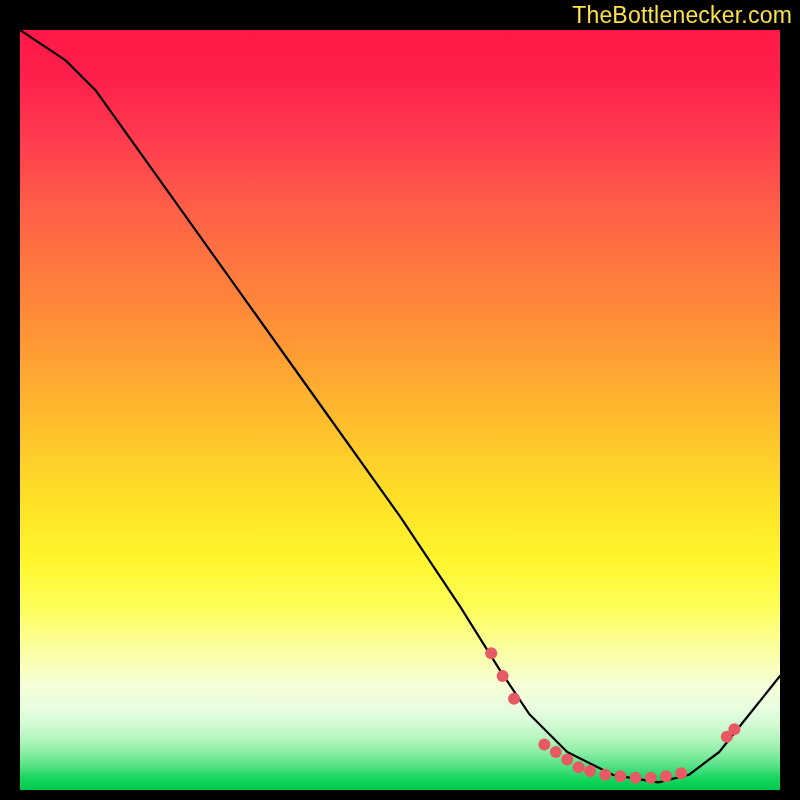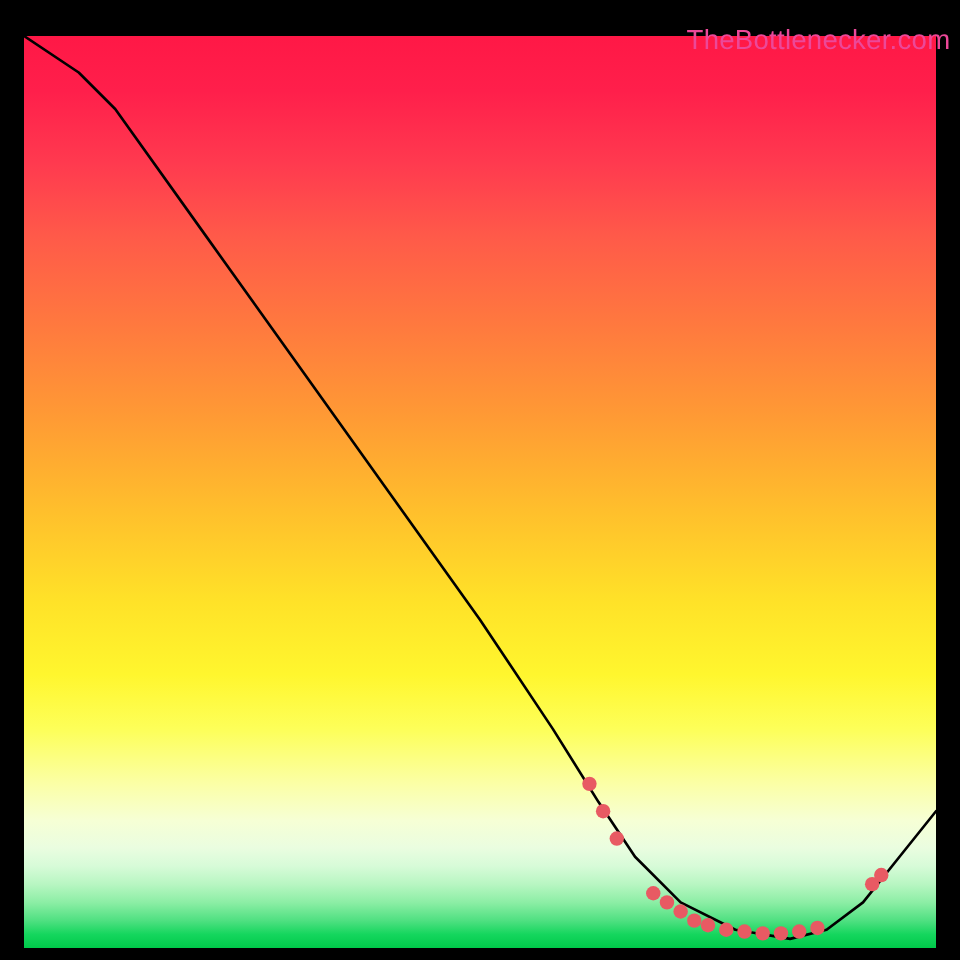--- a/index.html
+++ b/index.html
@@ -12,23 +12,23 @@
     font-family: Arial, Helvetica, sans-serif;
   }
   .frame {
     position: relative;
     width: 800px;
     height: 800px;
     background: #000;
   }
   .watermark {
     position: absolute;
-    top: 20px;
+    top: 2px;
     right: 8px;
-    color: #ec4899;
+    color: #fde047;
     font-size: 23px;
     font-weight: 400;
     letter-spacing: 0.2px;
     z-index: 5;
   }
   .plot-area {
     position: absolute;
     left: 20px;
     top: 30px;
     width: 760px;

